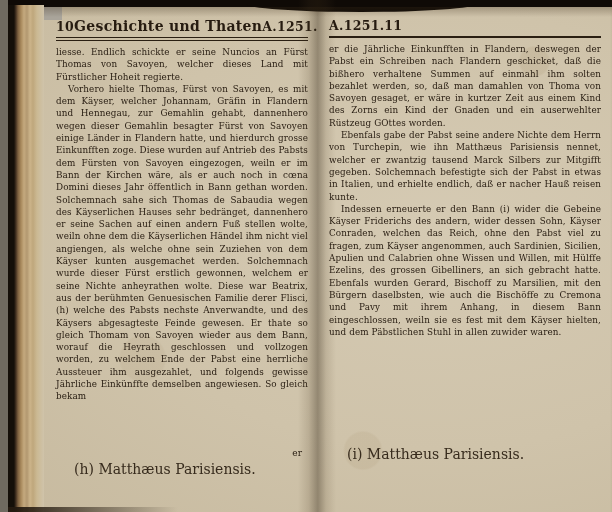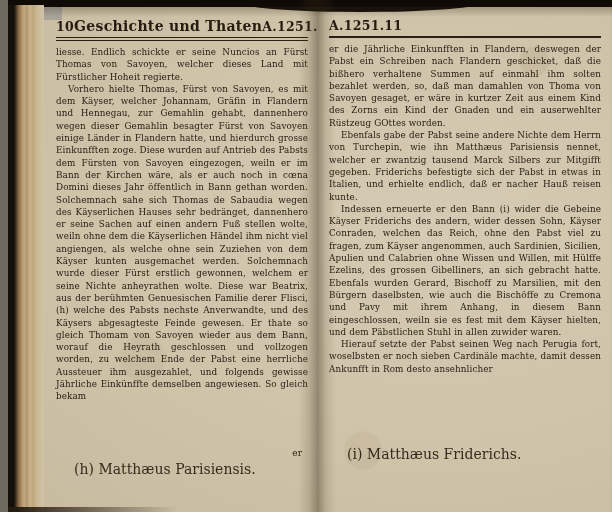--- a/index.html
+++ b/index.html
@@ -82,21 +82,20 @@
   <div class="gutter-shadow"></div>
 
   <div class="page page-right">
     <div class="page-header">
       <span class="side">A.1251.</span>
       <span class="side">11</span>
     </div>
     <div class="rule-single"></div>
     <div class="page-body">
       <p>er die Jährliche Einkunfften in Flandern, deswegen der Pabst ein Schreiben nach Flandern geschicket, daß die bißhero verhaltene Summen auf einmahl ihm solten bezahlet werden, so, daß man damahlen von Thoma von Savoyen gesaget, er wäre in kurtzer Zeit aus einem Kind des Zorns ein Kind der Gnaden und ein auserwehlter Rüstzeug GOttes worden.</p>
-      <p class="indent">Ebenfals gabe der Pabst seine andere Nichte dem Herrn von Turchepin, wie ihn Matthæus Parisiensis nennet, welcher er zwantzig tausend Marck Silbers zur Mitgifft gegeben.  Friderichs befestigte sich der Pabst in etwas in Italien, und erhielte endlich, daß er nacher Hauß reisen kunte.</p>
+      <p class="indent">Ebenfals gabe der Pabst seine andere Nichte dem Herrn von Turchepin, wie ihn Matthæus Parisiensis nennet, welcher er zwantzig tausend Marck Silbers zur Mitgifft gegeben.  Solchemnach befestigte sich der Pabst in etwas in Italien, und erhielte endlich, daß er nacher Hauß reisen kunte.</p>
       <p class="indent">Indessen erneuerte er den Bann (i) wider die Gebeine Käyser Friderichs des andern, wider dessen Sohn, Käyser Conraden, welchen das Reich, ohne den Pabst viel zu fragen, zum Käyser angenommen, auch Sardinien, Sicilien, Apulien und Calabrien ohne Wissen und Willen, mit Hülffe Ezelins, des grossen Gibelliners, an sich gebracht hatte. Ebenfals wurden Gerard, Bischoff zu Marsilien, mit den Bürgern daselbsten, wie auch die Bischöffe zu Cremona und Pavy mit ihrem Anhang, in diesem Bann eingeschlossen, weiln sie es fest mit dem Käyser hielten, und dem Päbstlichen Stuhl in allen zuwider waren.</p>
-      <p class="indent">Hierauf setzte der Pabst seinen Weg nach Perugia fort, woselbsten er noch sieben Cardinäle machte, damit dessen Ankunfft in Rom desto ansehnlicher</p>
     </div>
-    <div class="footnote">(i) Matthæus Friderichs.</div>
+    <div class="footnote">(i) Matthæus Parisiensis.</div>
   </div>
 
   <div class="right-page-edge"></div>
 </div>
 
 </body></html>

